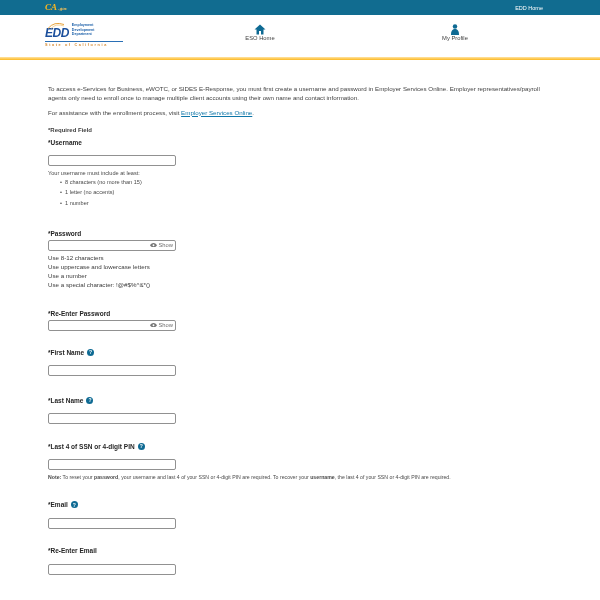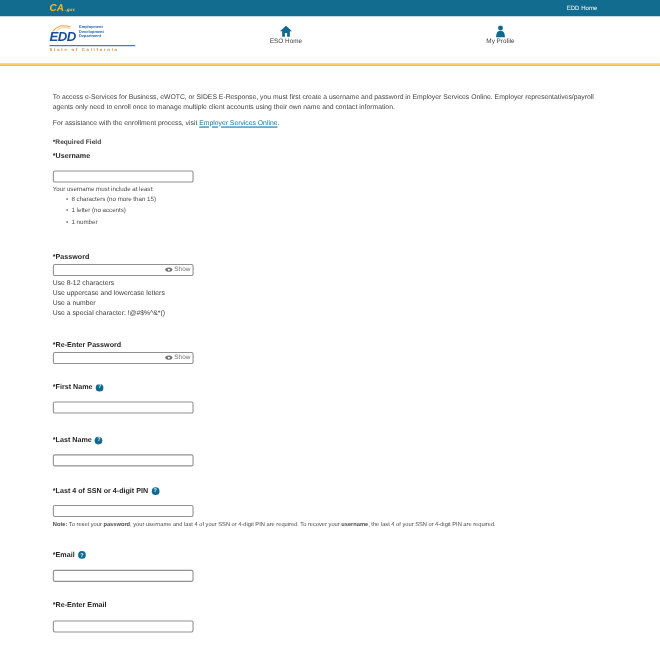--- a/index.html
+++ b/index.html
@@ -12,33 +12,33 @@
   }
 
   
   .topbar {
     height: 15px; background: #116C90;
     display: flex; align-items: center; justify-content: space-between;
     padding: 0 57px 0 45px;
   }
   .ca-logo { display: flex; align-items: baseline; line-height: 1; cursor: pointer; }
   .ca-logo .ca {
-    font-family: Liberation Sans, sans-serif; font-style: italic; font-weight: bold;
+    font-family: Liberation Serif, serif; font-style: italic; font-weight: bold;
     color: #FDB81E; font-size: 9px;
   }
   .ca-logo .gov {
     font-family: "DejaVu Serif", serif; font-style: italic; font-weight: bold;
     color: #F0C05A; font-size: 4px; margin-left: 1px;
   }
   .topbar-link { color: #ffffff; font-size: 5.5px; text-decoration: none; cursor: pointer; }
 
   
   .header { position: relative; height: 42px; background: #ffffff; }
   .edd-logo { position: absolute; left: 45px; top: 7px; width: 78px; cursor: pointer; }
-  .edd-top { display: flex; align-items: flex-start; gap: 3px; }
+  .edd-top { display: flex; align-items: center; gap: 3px; }
   .edd-acronym-wrap { position: relative; padding-top: 5px; }
   .edd-arcs { position: absolute; top: 0; left: 2px; }
   .edd-acronym {
     font-size: 12px; font-weight: bold; font-style: italic;
     color: #1B4F9C; line-height: 1; letter-spacing: -0.5px; display: block;
   }
   .edd-lines { display: flex; flex-direction: column; padding-bottom: 1px; }
   .edd-lines span { font-size: 3.6px; font-weight: bold; color: #1B5FA8; line-height: 1.3; }
   .edd-tagline {
     margin-top: 1.5px; padding-top: 1.5px; border-top: 1px solid #2A6FB5;

